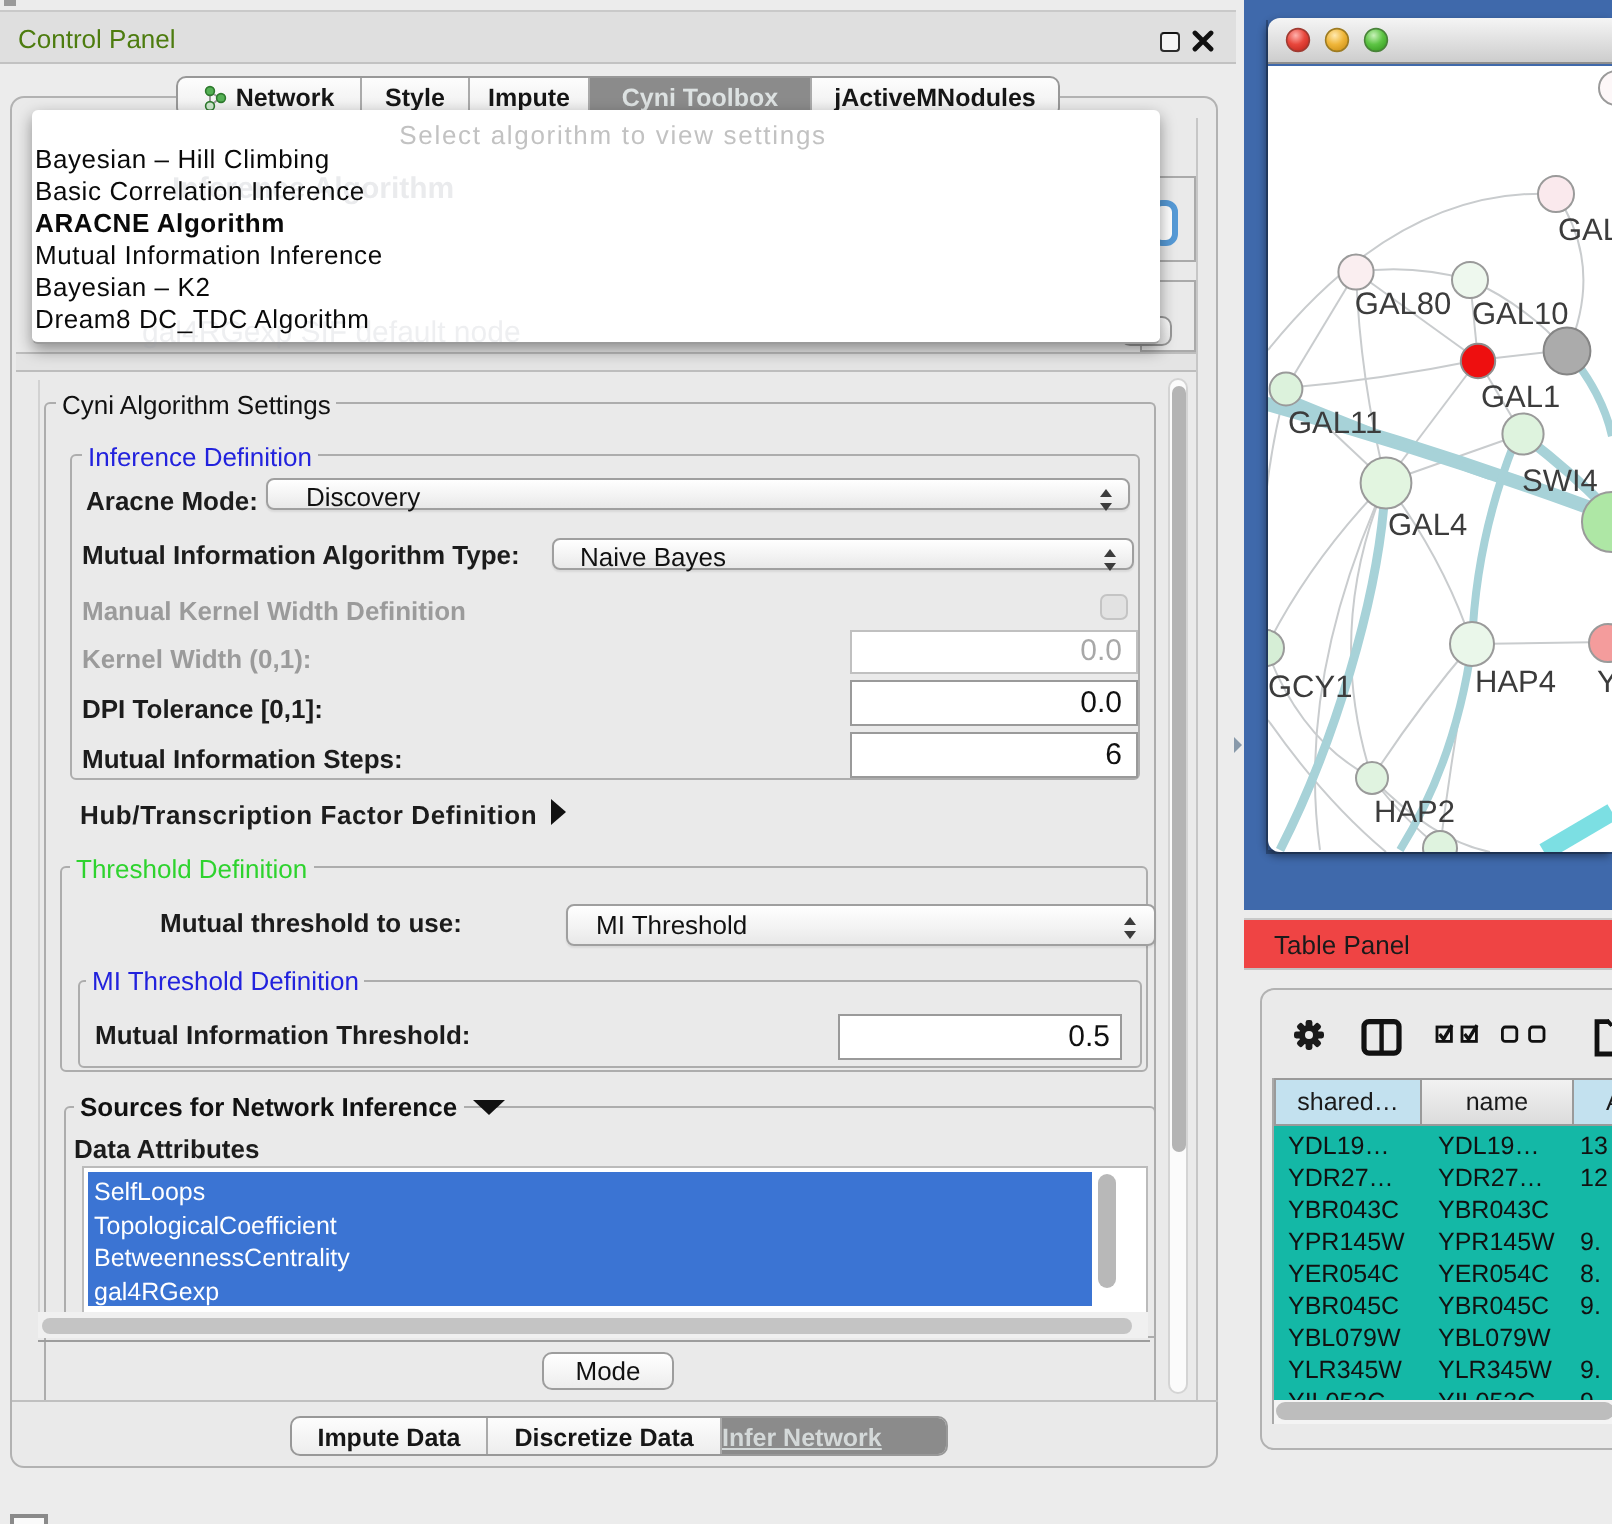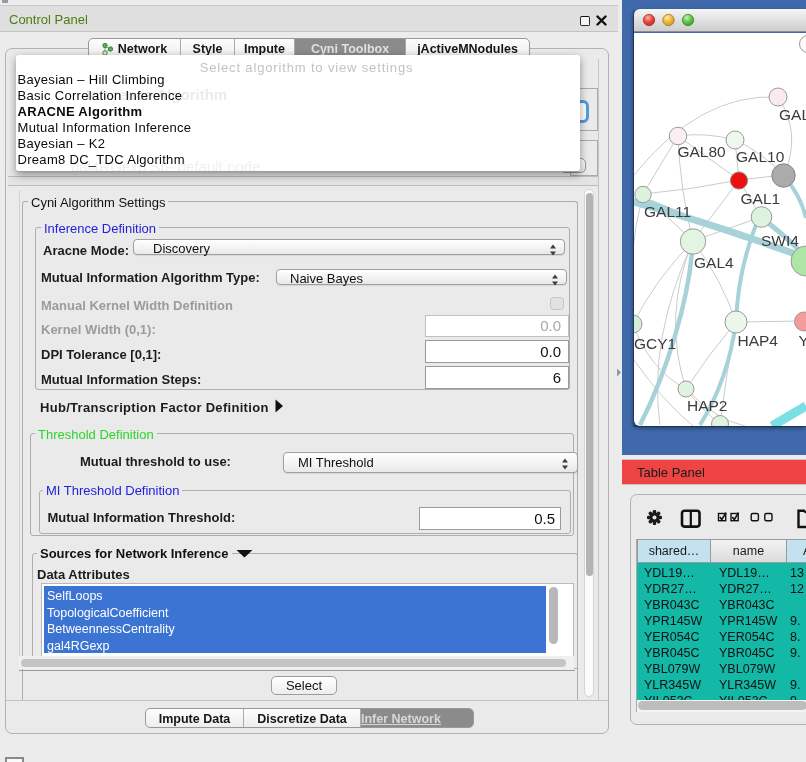--- a/index.html
+++ b/index.html
@@ -136,21 +136,21 @@
 
 <div class="abs" style="left:41px;top:583px;width:533px;height:74px;background:#fff;border:1px solid #bbb;"></div>
 <div class="abs" style="left:44px;top:586px;width:502px;height:67px;background:#3b74d3;"></div>
 <div class="abs" style="left:47px;top:588px;font-size:12.5px;color:#fff;line-height:16.5px;">SelfLoops<br>TopologicalCoefficient<br>BetweennessCentrality<br>gal4RGexp</div>
 <div class="abs" style="left:549px;top:587px;width:9px;height:57px;background:#b8b8b8;border-radius:5px;"></div>
 
 <div class="abs" style="left:19px;top:656px;width:555px;height:13px;background:#f0f0f0;"></div>
 <div class="abs" style="left:21px;top:658.5px;width:545px;height:8px;background:#c4c4c4;border-radius:4px;"></div>
 <div class="abs" style="left:19px;top:670px;width:556px;height:1px;background:#9d9d9d;"></div>
 
-<div class="abs" style="left:271px;top:676px;width:66px;height:19px;background:linear-gradient(#fff,#ededed);border:1px solid #9d9d9d;border-radius:5px;text-align:center;font-size:13px;line-height:17px;color:#111;">Select</div>
+<div class="abs" style="left:271px;top:676px;width:66px;height:19px;background:linear-gradient(#fff,#ededed);border:1px solid #9d9d9d;border-radius:5px;text-align:center;font-size:13px;line-height:17px;color:#111;">Mode</div>
 
 <div class="abs" style="left:6px;top:700px;width:603px;height:1px;background:#c0c0c0;"></div>
 <div class="abs" style="left:145px;top:708px;height:20px;display:flex;border:1px solid #989898;border-radius:5px;overflow:hidden;background:linear-gradient(#fdfdfd,#ededed);font-size:12.5px;font-weight:bold;color:#161616;">
   <div style="width:98px;border-right:1px solid #aaa;text-align:center;padding-top:2.5px;">Impute Data</div>
   <div style="width:117px;border-right:1px solid #aaa;text-align:center;padding-top:2.5px;">Discretize Data</div>
   <div style="width:112px;background:#8b8b8b;color:#d4d9d9;text-align:left;padding-top:2.5px;text-decoration:underline;">Infer Network</div>
 </div>
 
 <div class="abs" style="left:5px;top:757px;width:19px;height:10px;border:2px solid #8a8a8a;background:#fafafa;"></div>
 

